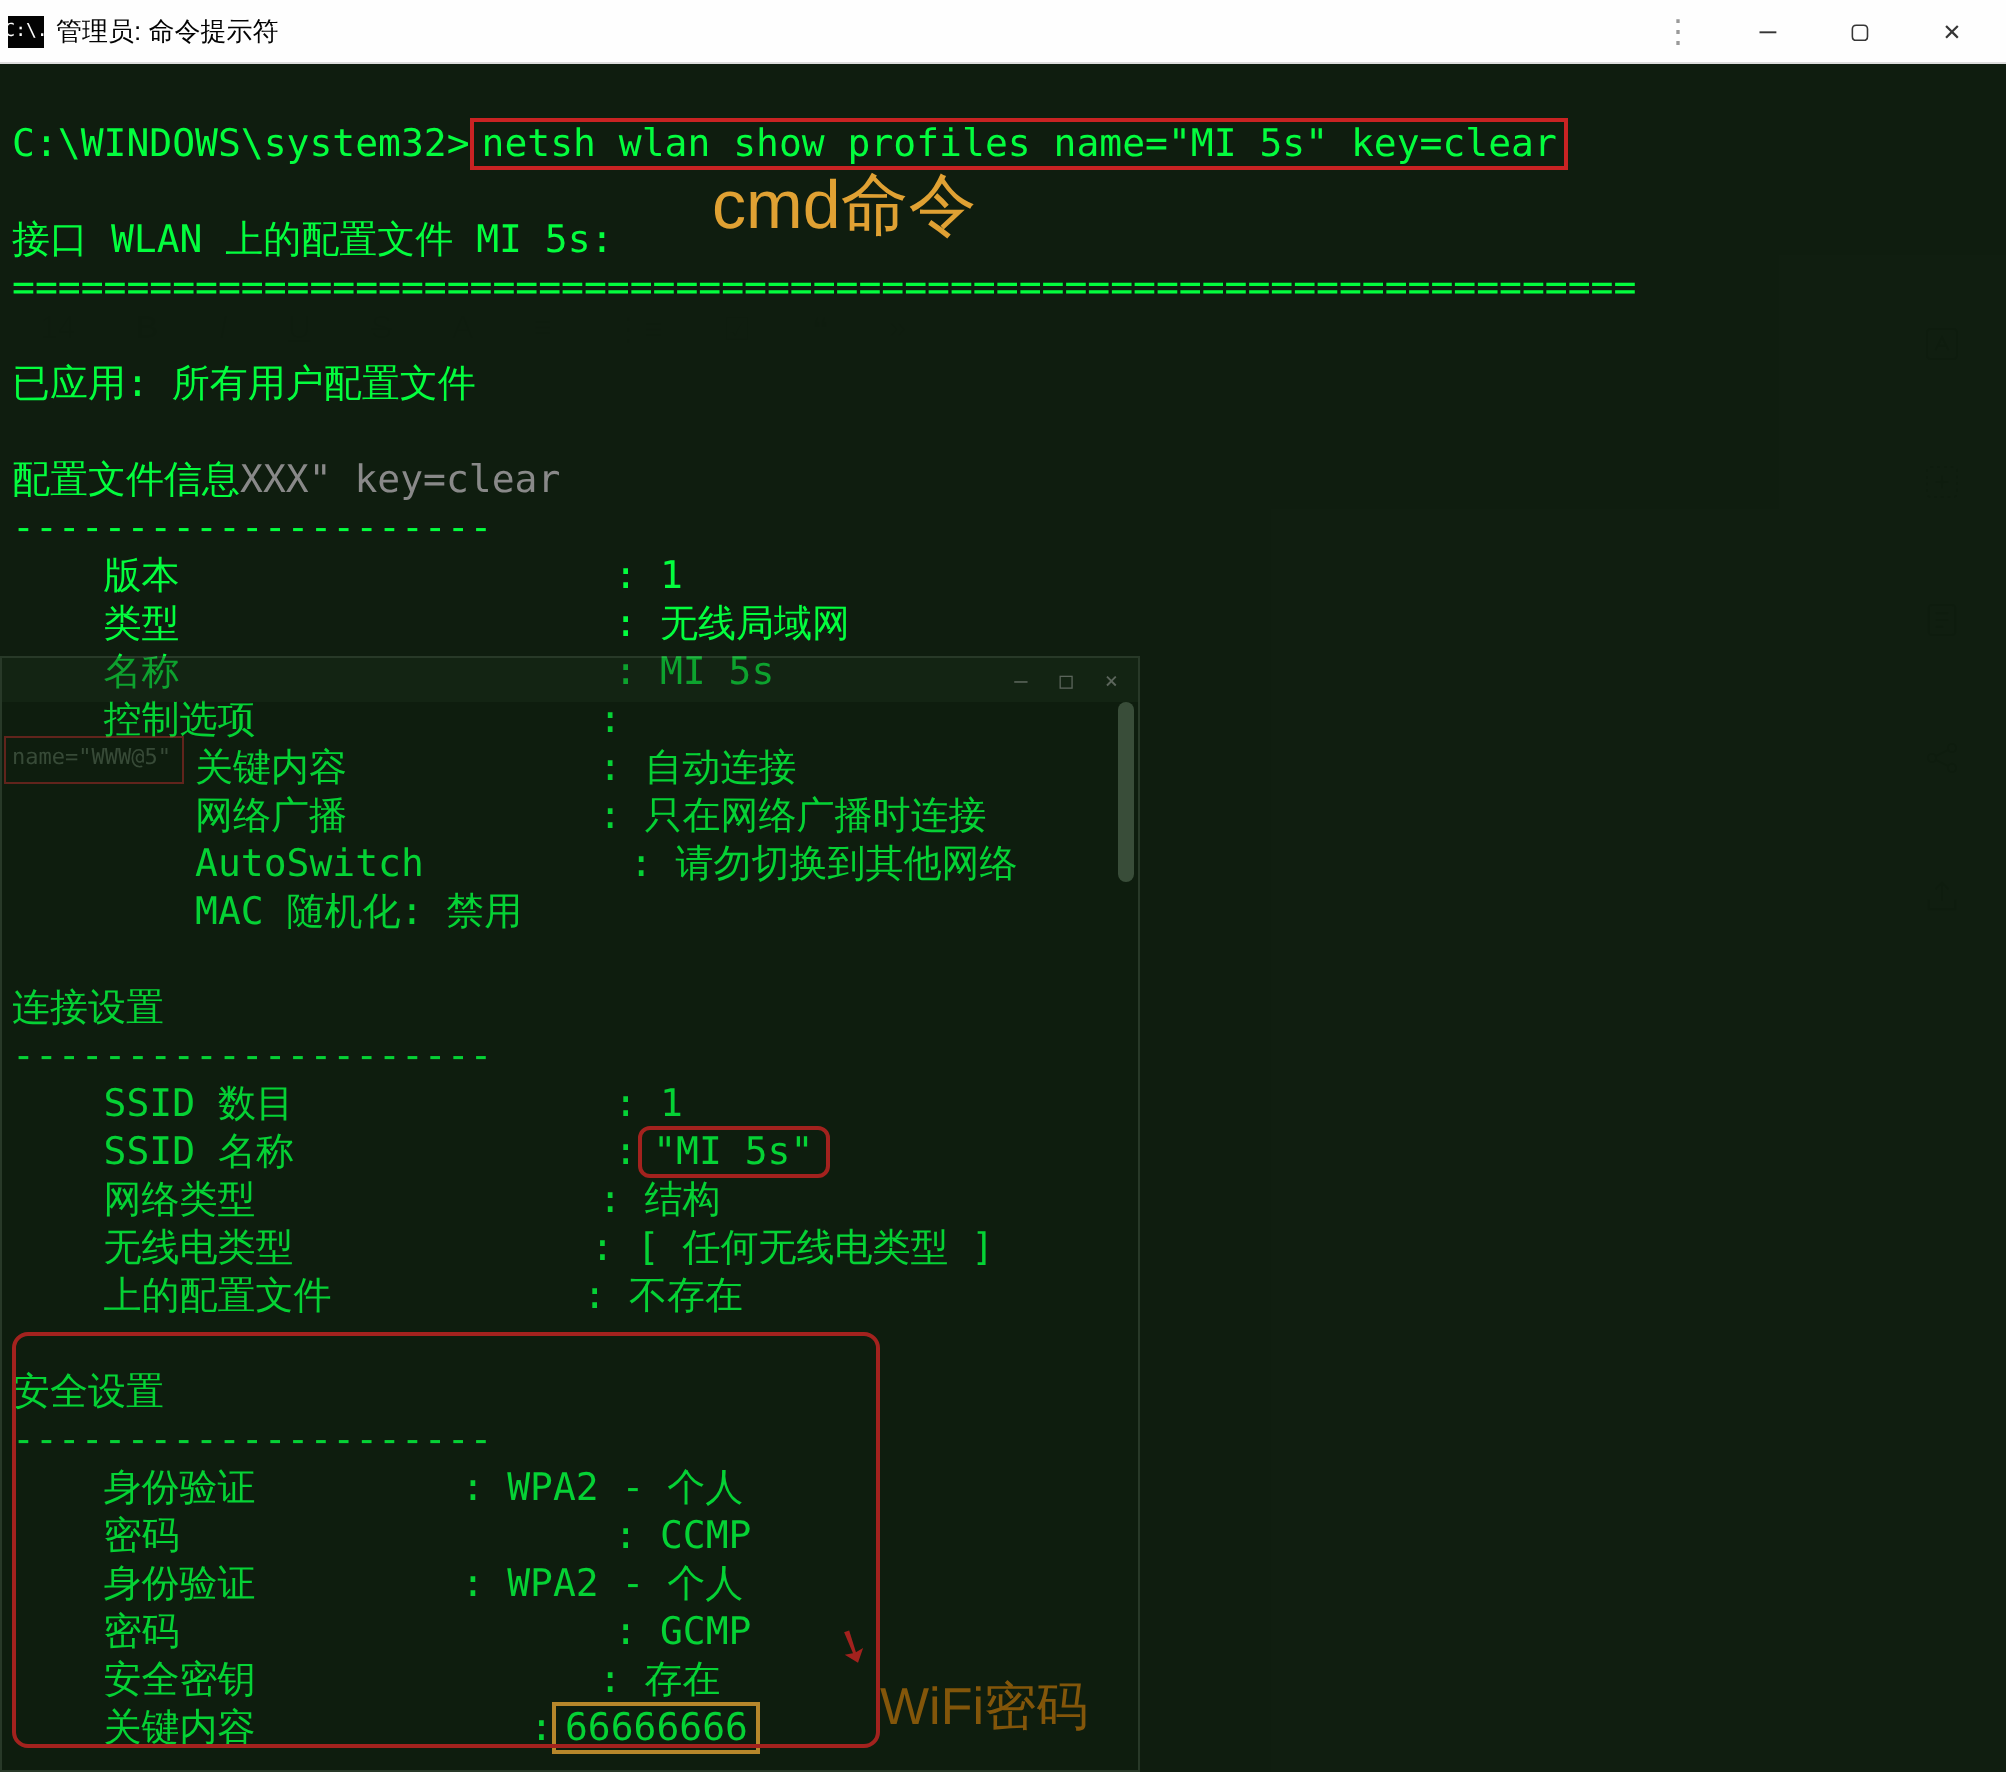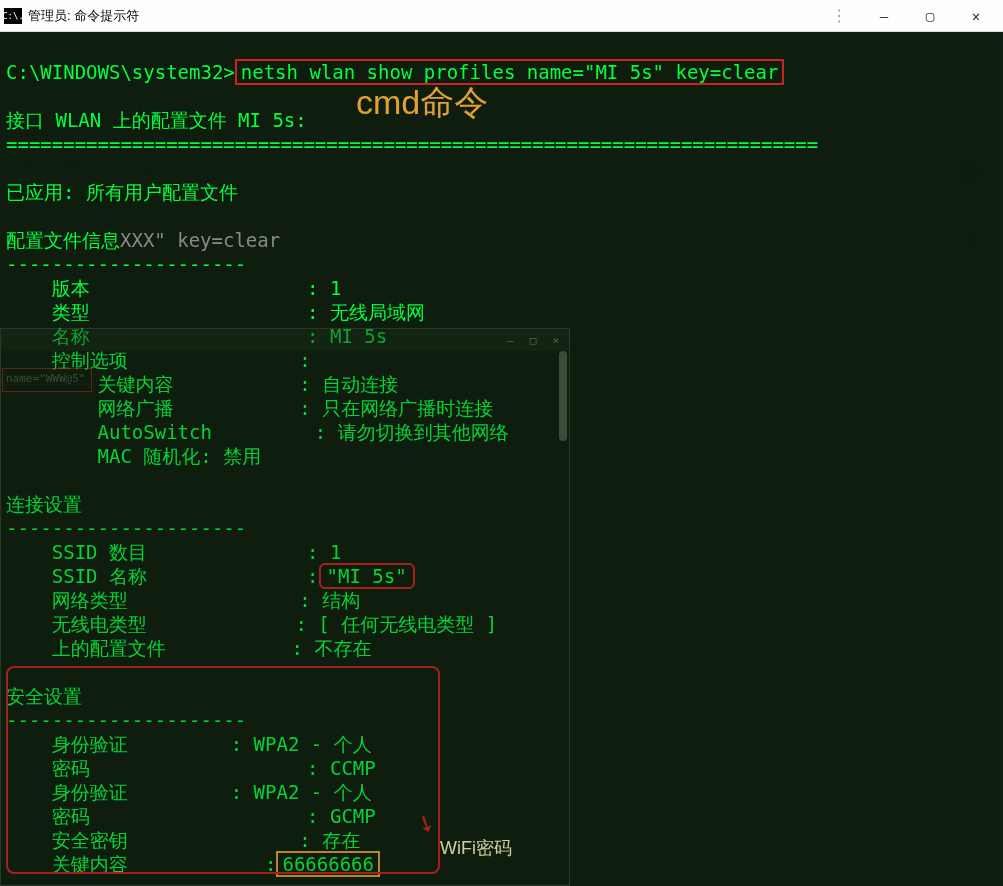--- a/index.html
+++ b/index.html
@@ -21,21 +21,21 @@
 .window-controls div { width: 46px; height: 30px; display: flex; align-items: center; justify-content: center; font-size: 14px; color: #333; cursor: pointer; }
 .kebab { color: #999; padding: 0 12px; font-size: 16px; letter-spacing: 2px; }
 
 .terminal-body { padding: 4px 6px; font-size: 19px; line-height: 24px; color: #00ff3c; font-family: "NSimSun", Consolas, monospace; position: relative; height: calc(100% - 32px); white-space: pre; }
 .terminal-body .prompt { color: #00ff3c; }
 .terminal-body .cmd-box { border: 2px solid #c92020; padding: 0 4px; display: inline; }
 .terminal-body .divider-line { color: #00ff3c; letter-spacing: 0; }
 .terminal-body .dash-short { color: #00ff3c; }
 
 .annotation-cmd { position: absolute; top: 80px; left: 356px; color: #e0a030; font-size: 34px; font-family: "Microsoft YaHei", sans-serif; font-weight: normal; }
-.annotation-wifi { position: absolute; top: 836px; left: 440px; color: #fef9c3; font-size: 18px; font-family: "Microsoft YaHei", sans-serif; font-weight: normal; }
+.annotation-wifi { position: absolute; top: 836px; left: 440px; color: #a16207; font-size: 26px; font-family: "Microsoft YaHei", sans-serif; font-weight: normal; }
 
 .ssid-box { border: 2px solid #c92020; border-radius: 6px; padding: 0 6px; display: inline; }
 .password-box { border: 2px solid #e0a030; padding: 0 4px; display: inline; margin-top: 31px; }
 .security-box { position: absolute; border: 2px solid #c92020; border-radius: 8px; left: 6px; top: 666px; width: 434px; height: 208px; pointer-events: none; }
 
 .arrow { position: absolute; top: 808px; left: 418px; color: #c92020; font-size: 26px; transform: rotate(25deg); }
 
 
 .child-window { position: absolute; top: 328px; left: 0; width: 570px; height: 558px; background: rgba(10,30,10,0.2); border: 1px solid rgba(100,120,100,0.3); pointer-events: none; }
 .child-window .child-titlebar { height: 22px; background: rgba(30,50,30,0.3); display: flex; justify-content: flex-end; gap: 16px; padding-right: 10px; align-items: center; color: rgba(200,200,200,0.4); font-size: 11px; }

